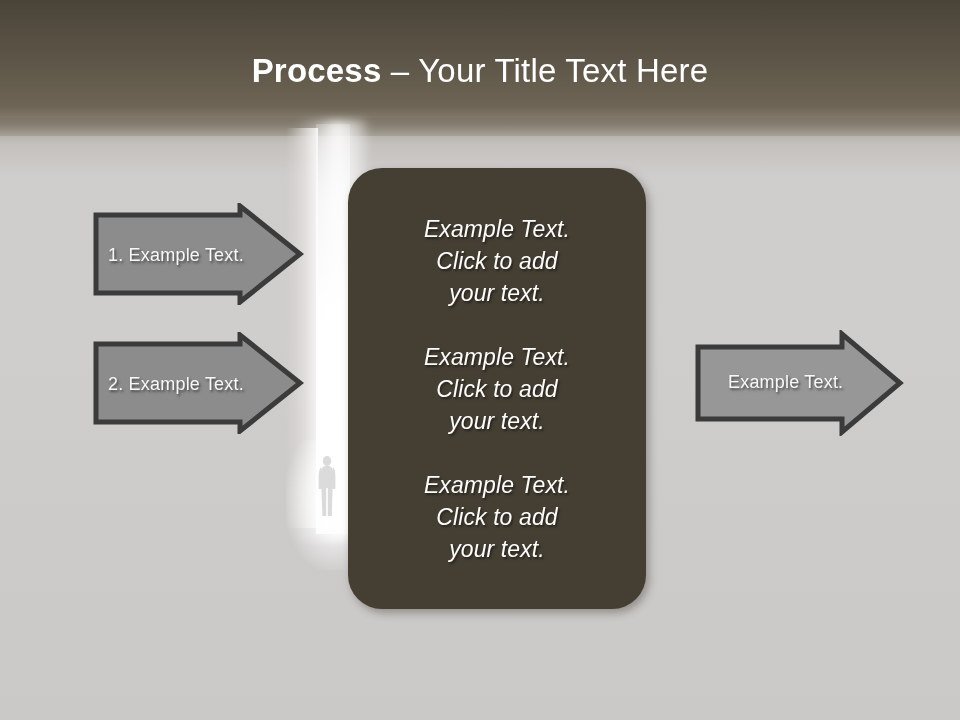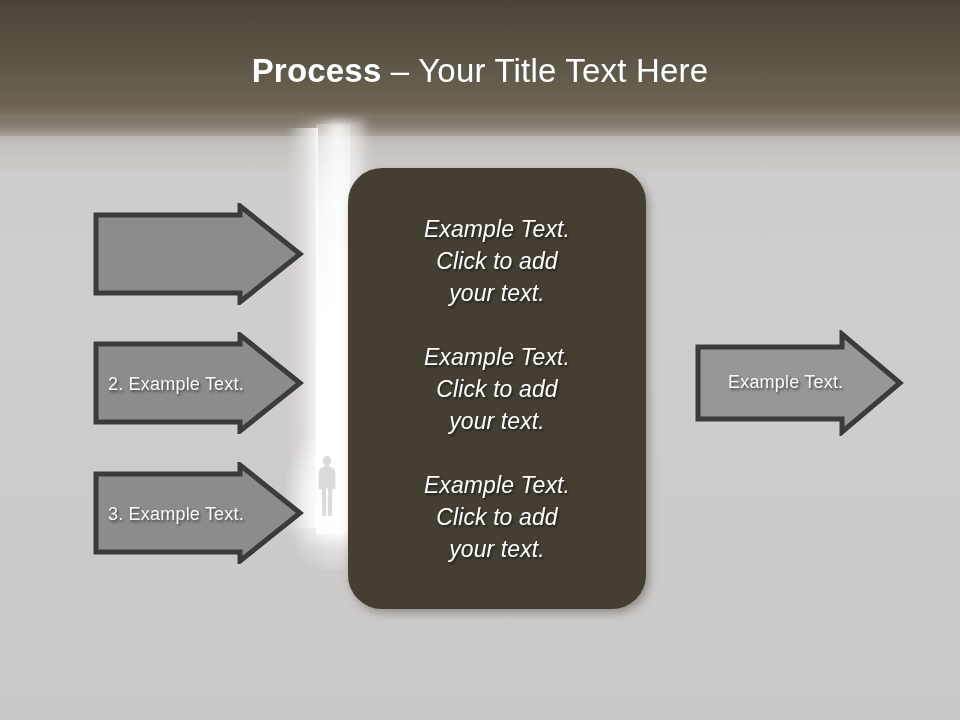--- a/index.html
+++ b/index.html
@@ -183,35 +183,30 @@
   </div>
 
   <div class="title">
     <b>Process</b><span class="reg"> – </span><span class="reg">Your Title Text Here</span>
   </div>
 
   <div class="arrow" style="left:92px; top:203px; width:212px; height:102px;">
     <svg width="212" height="102" viewBox="0 0 212 102" aria-hidden="true">
       <polygon points="4,12 148,12 148,3 208,51 148,99 148,90 4,90" fill="#8c8c8c" stroke="#3b3b3b" stroke-width="5" stroke-linejoin="miter"></polygon>
     </svg>
+    <div class="arrow-label" style="left:16px; top:42px;">1. Example Text.</div>
   </div>
 
   <div class="arrow" style="left:92px; top:332px; width:212px; height:102px;">
     <svg width="212" height="102" viewBox="0 0 212 102" aria-hidden="true">
       <polygon points="4,12 148,12 148,3 208,51 148,99 148,90 4,90" fill="#8c8c8c" stroke="#3b3b3b" stroke-width="5" stroke-linejoin="miter"></polygon>
     </svg>
     <div class="arrow-label" style="left:16px; top:42px;text-align:center;">2. Example Text.</div>
   </div>
 
-  <div class="arrow" style="left:92px; top:462px; width:212px; height:102px;">
-    <svg width="212" height="102" viewBox="0 0 212 102" aria-hidden="true">
-      <polygon points="4,12 148,12 148,3 208,51 148,99 148,90 4,90" fill="#8c8c8c" stroke="#3b3b3b" stroke-width="5" stroke-linejoin="miter"></polygon>
-    </svg>
-    <div class="arrow-label" style="left:16px; top:42px;">3. Example Text.</div>
-  </div>
 
   <div class="center-panel">
     <div class="panel-block">Example Text.
 Click  to add
 your text.</div>
     <div class="panel-block">Example Text.
 Click  to add
 your text.</div>
     <div class="panel-block">Example Text.
 Click  to add

